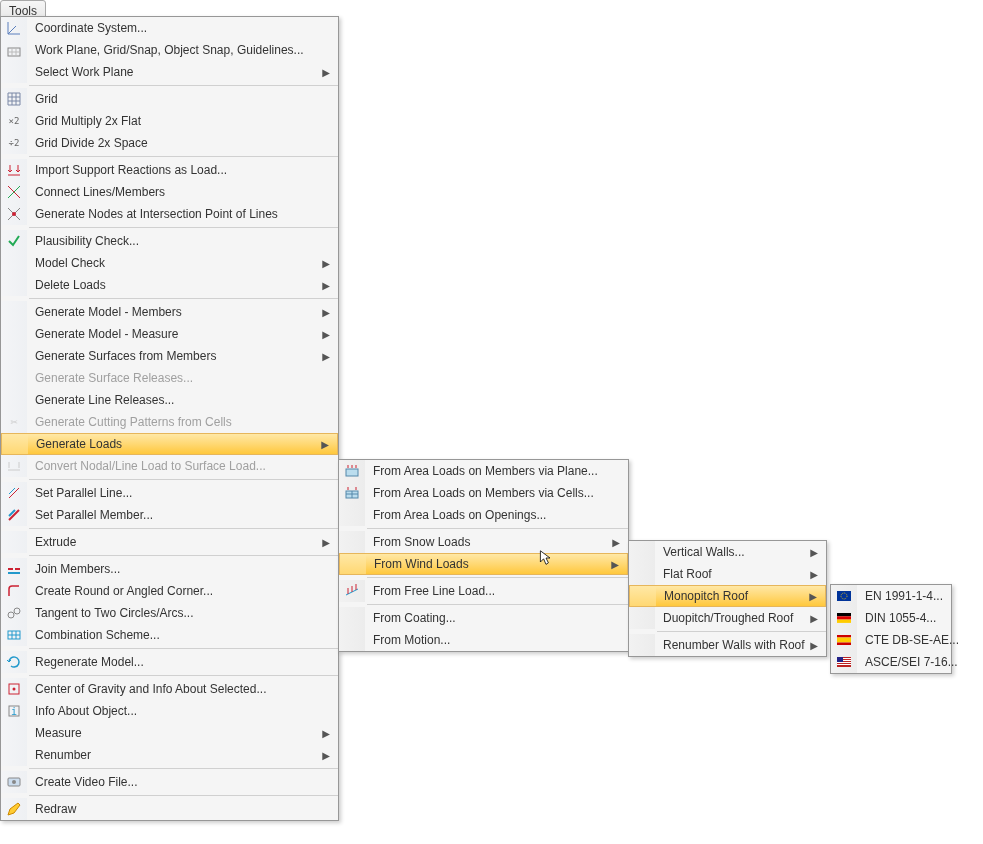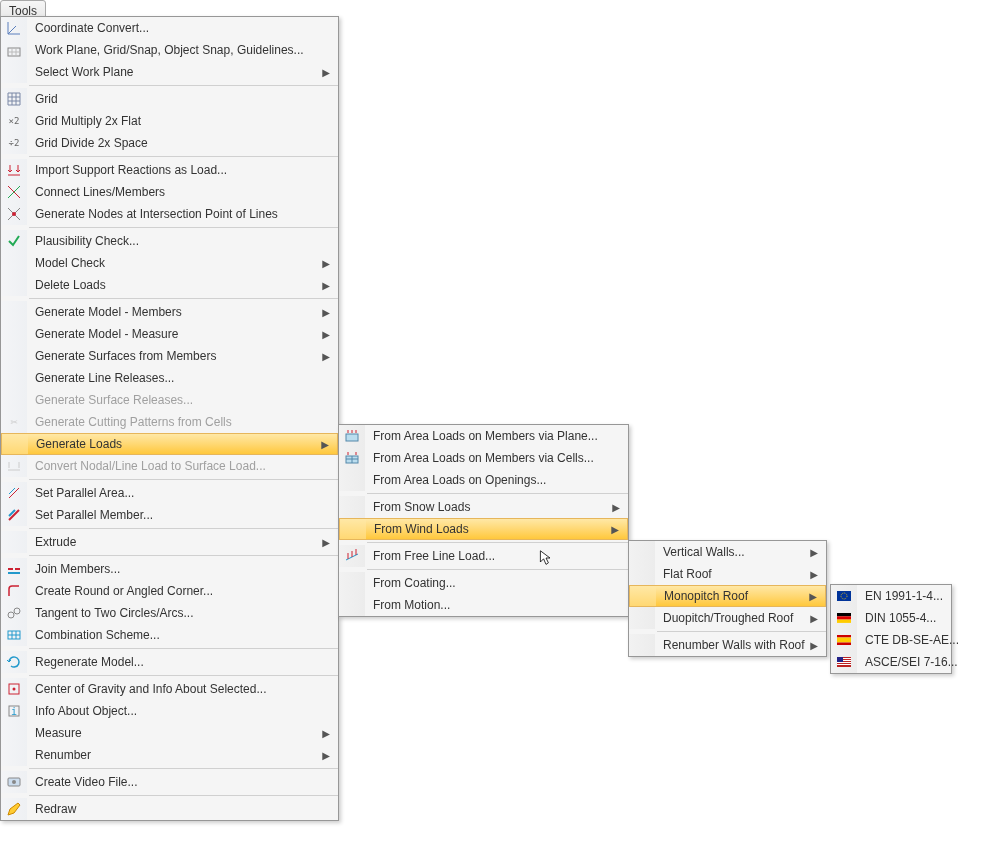--- a/index.html
+++ b/index.html
@@ -11,21 +11,21 @@
   .icon-col{width:26px;height:100%;display:flex;align-items:center;justify-content:center;flex:0 0 26px;background:linear-gradient(to right,#f2f2f2,#ececec)}
   .menu1 .icon-col{background:linear-gradient(to right,#f4f5f7,#eef0f3)}
   .lbl{padding:0 28px 0 8px;white-space:nowrap;flex:1}
   .sub-arrow{position:absolute;right:8px;font-size:10px;color:#555}
   .sep{height:1px;margin:2px 0 2px 28px;background:#d0d0d0}
   .disabled{color:#a0a0a0}
   .hl-sel{background:linear-gradient(#ffe8a6,#ffd873,#ffc83c);border:1px solid #e6b65b;height:20px}
   .hl-sel .icon-col{background:linear-gradient(#ffe8a6,#ffd873)}
   .icon{width:16px;height:16px;display:flex;align-items:center;justify-content:center;font-size:12px;font-family:monospace}
   .menu1{left:0;top:16px;width:337px}
-  .menu2{left:338px;top:424px;width:289px}
+  .menu2{left:338px;top:459px;width:289px}
   .menu3{left:628px;top:540px;width:197px}
   .menu4{left:830px;top:584px;width:120px}
   .cursor{position:absolute;left:538px;top:550px;font-size:16px;pointer-events:none;color:black}
   svg{width:16px;height:16px}
 </style>
 </head>
 <body>
 
 <div class="menu-bar">
   <div class="tab">Tools</div>
@@ -34,21 +34,21 @@
 <div class="dropdown menu1">
   <div class="items">
     <div class="item">
         <div class="icon-col">
           <span class="icon">
             <svg viewBox="0 0 16 16">
               <path d="M2 14 L2 2 M2 14 L14 14 M2 14 L10 6" stroke="#5a7fbd" stroke-width="1" fill="none"></path>
             </svg>
           </span>
         </div>
-        <span class="lbl">Coordinate Convert...</span>
+        <span class="lbl">Coordinate System...</span>
       </div>
     <div class="item">
         <div class="icon-col">
           <span class="icon">
             <svg viewBox="0 0 16 16">
               <rect x="2" y="6" width="12" height="8" stroke="#888" fill="none"></rect>
               <path d="M2 10 H14 M6 6 V14 M10 6 V14" stroke="#bbb"></path>
             </svg>
           </span>
         </div>
@@ -146,27 +146,27 @@
     <div class="item">
         <div class="icon-col"></div>
         <span class="lbl">Generate Model - Measure</span>
         <span class="sub-arrow">▶</span>
       </div>
     <div class="item">
         <div class="icon-col"></div>
         <span class="lbl">Generate Surfaces from Members</span>
         <span class="sub-arrow">▶</span>
       </div>
+    <div class="item disabled">
+        <div class="icon-col"></div>
+        <span class="lbl">Generate Surface Releases...</span>
+      </div>
     <div class="item">
         <div class="icon-col"></div>
         <span class="lbl">Generate Line Releases...</span>
-      </div>
-    <div class="item disabled">
-        <div class="icon-col"></div>
-        <span class="lbl">Generate Surface Releases...</span>
       </div>
     <div class="item disabled">
         <div class="icon-col">
           <span class="icon" style="color:#ccc">✂</span>
         </div>
         <span class="lbl">Generate Cutting Patterns from Cells</span>
       </div>
     <div class="item hl-sel">
         <div class="icon-col"></div>
         <span class="lbl">Generate Loads</span>
@@ -185,21 +185,21 @@
     <div class="sep"></div>
     <div class="item">
         <div class="icon-col">
           <span class="icon">
             <svg viewBox="0 0 16 16">
               <path d="M3 13 L13 3" stroke="#c23"></path>
               <path d="M3 9 L9 3" stroke="#29c"></path>
             </svg>
           </span>
         </div>
-        <span class="lbl">Set Parallel Area...</span>
+        <span class="lbl">Set Parallel Line...</span>
       </div>
     <div class="item">
         <div class="icon-col">
           <span class="icon">
             <svg viewBox="0 0 16 16">
               <path d="M3 13 L13 3" stroke="#c23" stroke-width="2"></path>
               <path d="M3 9 L9 3" stroke="#29c" stroke-width="2"></path>
             </svg>
           </span>
         </div>

